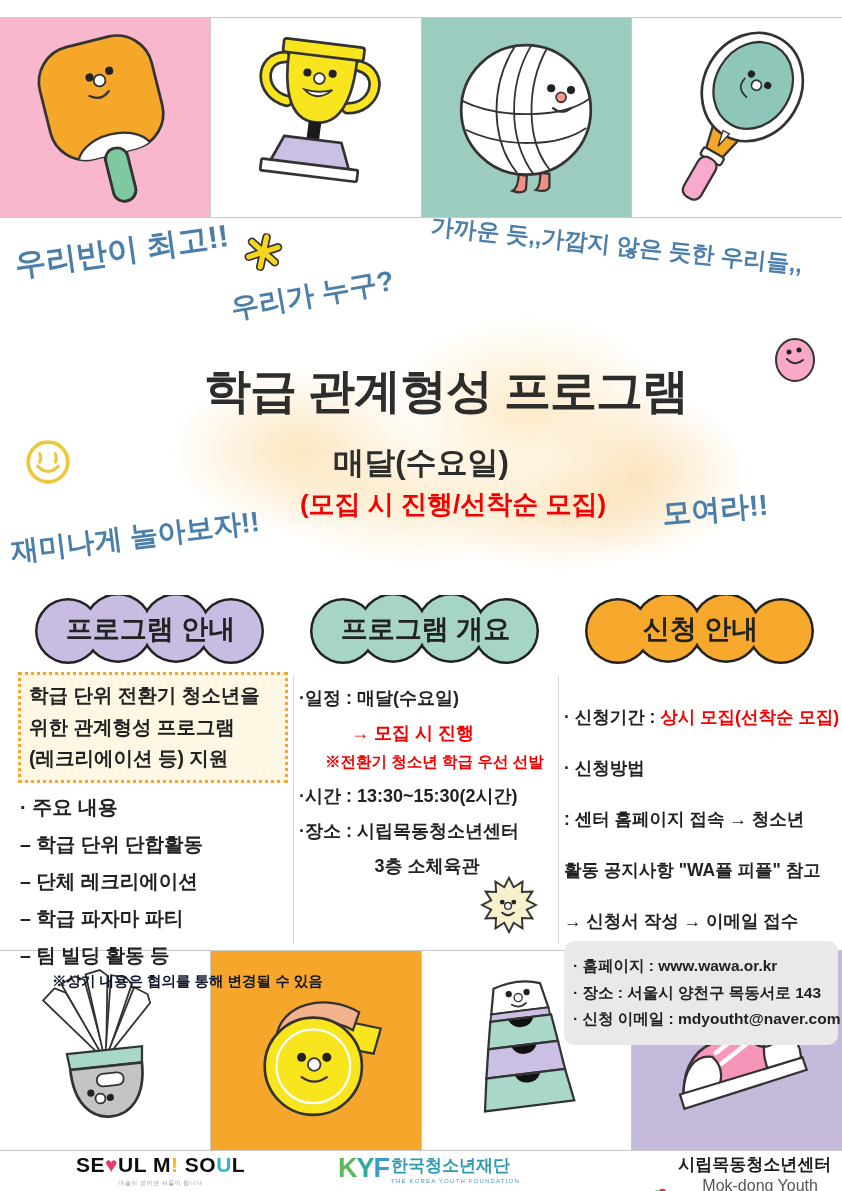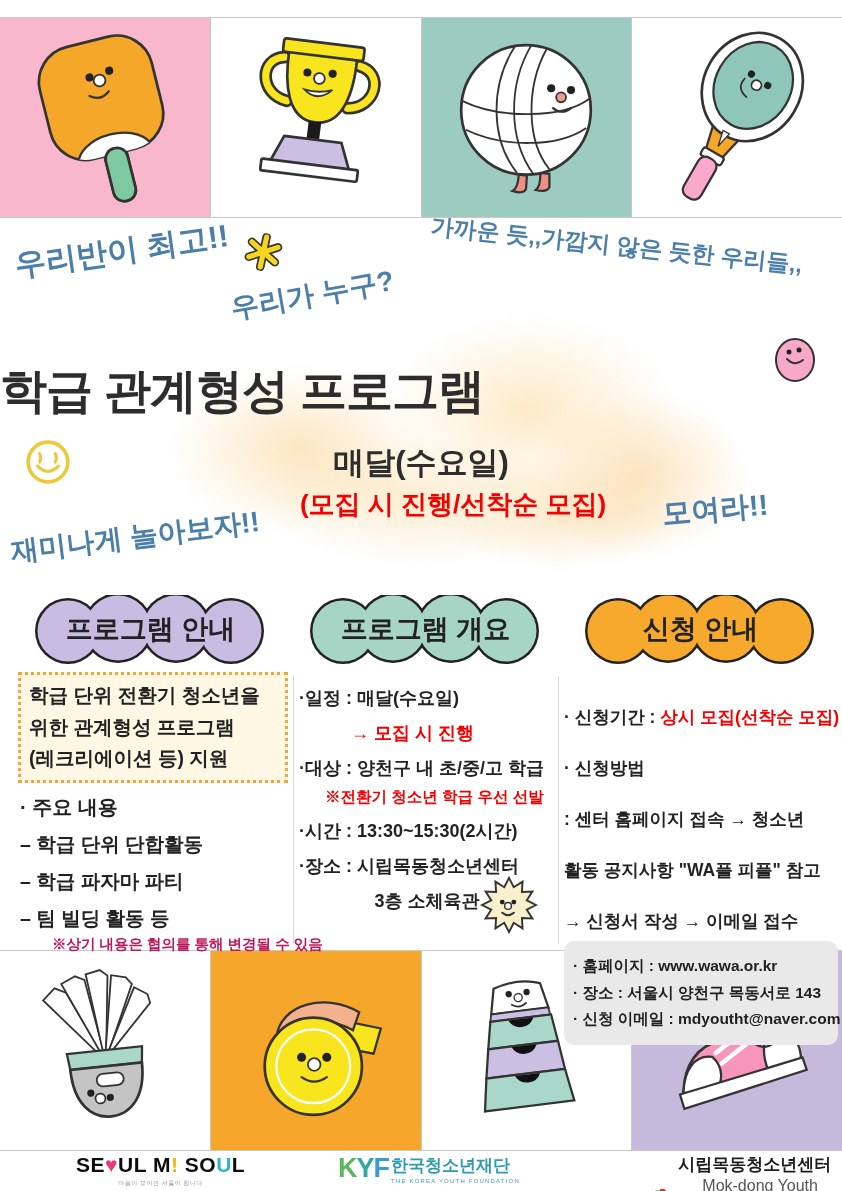--- a/index.html
+++ b/index.html
@@ -25,21 +25,21 @@
       radial-gradient(closest-side,rgba(250,216,160,.55),rgba(250,216,160,0) 72%) 300px 160px/340px 150px no-repeat;}
   
   .hw{position:absolute;color:#4b7fa9;font-weight:bold;white-space:nowrap;z-index:2;}
   .hw1{left:14px;top:230px;font-size:31px;transform:rotate(-8deg);}
   .hw2{left:230px;top:276px;font-size:28px;transform:rotate(-10deg);}
   .hw3{left:430px;top:230px;font-size:23px;transform:rotate(6deg);}
   .hw4{left:662px;top:490px;font-size:29px;transform:rotate(-5deg);}
   .hw5{left:10px;top:518px;font-size:28px;transform:rotate(-7deg);}
   .asterisk{position:absolute;left:244px;top:233px;transform:rotate(12deg);z-index:2;}
   
-  .title{position:absolute;left:0;width:688px;top:360px;text-align:left;z-index:2;
+  .title{position:absolute;left:0;width:688px;top:360px;text-align:right;z-index:2;
          font-size:47px;font-weight:900;letter-spacing:-1px;color:#2d2d2d;}
   .subtitle{position:absolute;left:0;width:842px;top:442px;text-align:center;z-index:2;
             font-size:31px;font-weight:900;color:#2d2d2d;}
   .subnote{position:absolute;left:0;width:842px;top:487px;text-align:center;z-index:2;
            font-size:26px;font-weight:700;color:#f40000;margin-left:32px;}
   .smiley{position:absolute;left:24px;top:438px;z-index:2;}
   .pinkface{position:absolute;left:774px;top:338px;z-index:2;}
   
   .bubble{position:absolute;top:595px;width:245px;height:72px;z-index:2;}
   .bubble-1{left:28px;} .bubble-2{left:303px;} .bubble-3{left:578px;}
@@ -49,21 +49,21 @@
   .fill-purple{fill:#c9bce2;} .fill-teal{fill:#a7d5c5;} .fill-orange{fill:#f6a92c;}
   
   .divider{position:absolute;top:676px;height:268px;width:1px;background:#d8d8d8;}
   .div-1{left:293px;} .div-2{left:558px;}
   .col{position:absolute;z-index:2;}
   .col-left{left:18px;top:672px;width:270px;}
   .dotted-box{border:3px dotted #f2a63a;background:#fdf7e3;padding:5px 8px;
               font-size:19.5px;font-weight:900;line-height:1.62;color:#222;}
   .col-left .sub{font-size:20px;font-weight:900;margin:11px 0 0 2px;}
   .col-left .item{font-size:19.5px;font-weight:800;margin:10px 0 0 2px;}
-  .col-left .note{font-size:14.5px;font-weight:800;color:#be185d;margin:3px 0 0 34px;white-space:nowrap;}
+  .col-left .note{font-size:14.5px;font-weight:800;color:#0f172a;margin:3px 0 0 34px;white-space:nowrap;}
   .col-mid{left:299px;top:686px;width:256px;font-size:18px;font-weight:900;color:#222;}
   .col-mid .row{margin-bottom:11px;white-space:nowrap;}
   .col-mid .red-ind{color:#f40000;margin:0 0 11px 52px;font-size:18px;white-space:nowrap;}
   .col-mid .red-sm{color:#f40000;margin:-4px 0 11px 26px;font-size:15.5px;white-space:nowrap;}
   .col-mid .center{text-align:center;margin-top:2px;}
   .starface{position:absolute;left:480px;top:876px;z-index:2;}
   .col-right{left:564px;top:678px;width:274px;font-size:17.5px;font-weight:900;color:#222;}
   .col-right .row{margin-bottom:8px;white-space:nowrap;margin-top:27px;}
   .col-right .red{color:#f40000;}
   .graybox{margin-top:8px;background:#e9e9e9;border-radius:10px;padding:12px 9px;
@@ -255,29 +255,29 @@
   <div class="divider div-2"></div>
 
   <div class="col col-left">
     <div class="dotted-box">
       <div>학급 단위 전환기 청소년을</div>
       <div>위한 관계형성 프로그램</div>
       <div>(레크리에이션 등) 지원</div>
     </div>
     <div class="sub">· 주요 내용</div>
     <div class="item">– 학급 단위 단합활동</div>
+    <div class="item">– 단체 레크리에이션</div>
     <div class="item">– 학급 파자마 파티</div>
     <div class="item">– 팀 빌딩 활동 등</div>
     <div class="note">※상기 내용은 협의를 통해 변경될 수 있음</div>
   </div>
 
   <div class="col col-mid">
     <div class="row">·일정 : 매달(수요일)</div>
     <div class="red-ind">→ 모집 시 진행</div>
-    <div class="row">·대상 : 양천구 내 초/중/고 학급</div>
     <div class="red-sm">※전환기 청소년 학급 우선 선발</div>
     <div class="row">·시간 : 13:30~15:30(2시간)</div>
     <div class="row">·장소 : 시립목동청소년센터</div>
     <div class="row center">3층 소체육관</div>
   </div>
   <div class="starface">
     <svg width="58" height="58" viewBox="0 0 60 60">
       <path d="M58 30 L48.4 34.9 L54.2 44 L43.4 43.4 L44 54.2 L34.9 48.4 L30 58 L25.1 48.4 L16 54.2 L16.6 43.4 L5.8 44 L11.6 34.9 L2 30 L11.6 25.1 L5.8 16 L16.6 16.6 L16 5.8 L25.1 11.6 L30 2 L34.9 11.6 L44 5.8 L43.4 16.6 L54.2 16 L48.4 25.1 Z" fill="#f8efcd" stroke="#333" stroke-width="2"></path>
       <circle cx="23" cy="27" r="2.5" fill="#222"></circle>
         <circle cx="35" cy="27" r="2.5" fill="#222"></circle>

